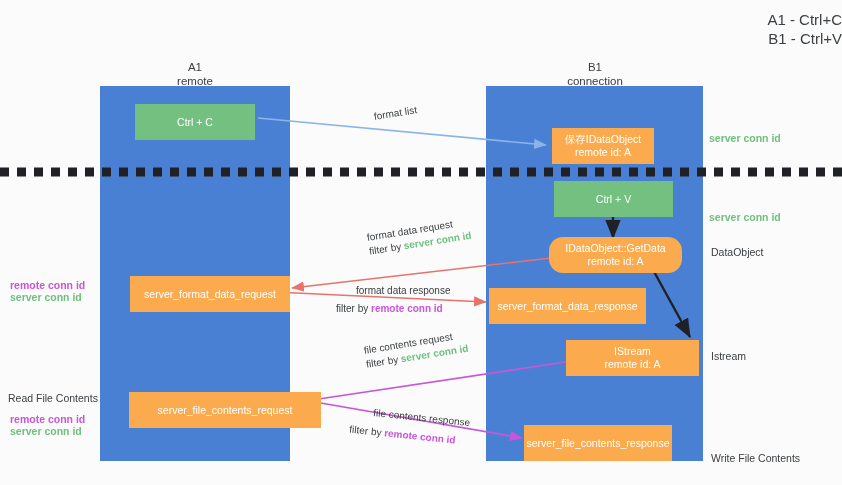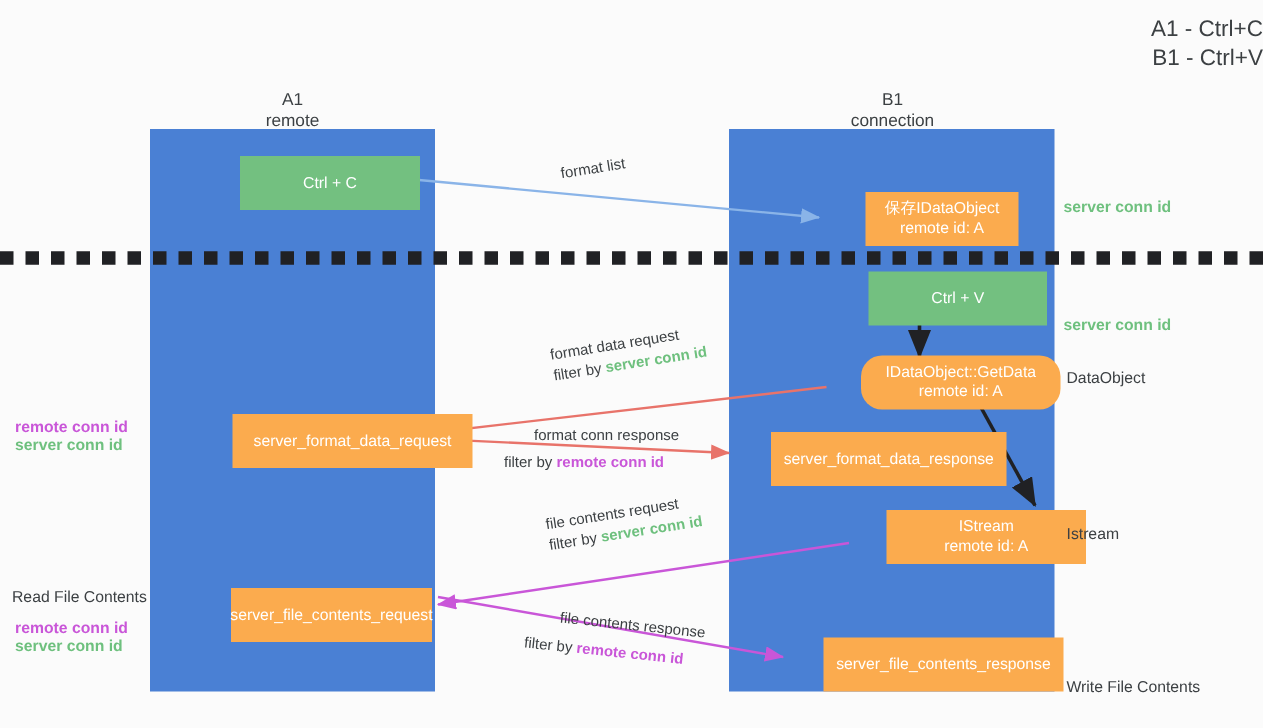--- a/index.html
+++ b/index.html
@@ -52,21 +52,20 @@
     box-sizing: border-box;
     display: flex;
     flex-direction: column;
     align-items: center;
     justify-content: center;
     color: #ffffff;
     font-size: 10.5px;
     line-height: 13px;
     text-align: center;
     padding: 18px 4px;
-    margin-left: 25px;
   }
   .box.orange { background: #fbab4e; }
   .box.green  { background: #73c080; }
   .box .l2 { font-size: 10.5px; }
 
   
   .anno {
     font-size: 10.5px;
     line-height: 13px;
     color: #3c4043;
@@ -145,21 +144,21 @@
   </svg>
 
   <div class="abs box green" style="left:135px; top:104px; width:120px; height:28px;">
     <div>Ctrl + C</div>
   </div>
 
   <div class="abs box orange" style="left:130px; top:276px; width:160px; height:26px;">
     <div>server_format_data_request</div>
   </div>
 
-  <div class="abs box orange" style="left:129px; top:392px; width:134px; height:26px;">
+  <div class="abs box orange" style="left:129px; top:392px; width:192px; height:26px;">
     <div>server_file_contents_request</div>
   </div>
 
   <div class="abs box orange" style="left:552px; top:128px; width:102px; height:30px;">
     <div>保存IDataObject</div>
     <div class="l2">remote id: A</div>
   </div>
 
   <div class="abs box green" style="left:554px; top:181px; width:119px; height:23px;">
     <div>Ctrl + V</div>
@@ -172,35 +171,35 @@
 
   <div class="abs box orange" style="left:489px; top:288px; width:157px; height:27px;">
     <div>server_format_data_response</div>
   </div>
 
   <div class="abs box orange" style="left:566px; top:340px; width:133px; height:31px;">
     <div>IStream</div>
     <div class="l2">remote id: A</div>
   </div>
 
-  <div class="abs box orange" style="left:524px; top:425px; width:160px; height:26px;text-align:right;">
+  <div class="abs box orange" style="left:524px; top:425px; width:148px; height:26px;text-align:right;">
     <div>server_file_contents_response</div>
   </div>
 
   <div class="abs edge-label rot-up" style="left:373px; top:110px;">
     <div>format list</div>
   </div>
 
   <div class="abs edge-label rot-up" style="left:366px; top:231px;">
     <div>format data request</div>
     <div><span>filter by </span><span class="hl-green">server conn id</span></div>
   </div>
 
   <div class="abs edge-label" style="left:356px; top:284px;">
-    <div>format conn response</div>
+    <div>format data response</div>
     <div style="margin-left:-20px; margin-top:4px;"><span>filter by </span><span class="hl-magenta">remote conn id</span></div>
   </div>
 
   <div class="abs edge-label rot-up" style="left:363px; top:344px;">
     <div>file contents request</div>
     <div><span>filter by </span><span class="hl-green">server conn id</span></div>
   </div>
 
   <div class="abs edge-label rot-down" style="left:374px; top:406px;">
     <div>file contents response</div>

